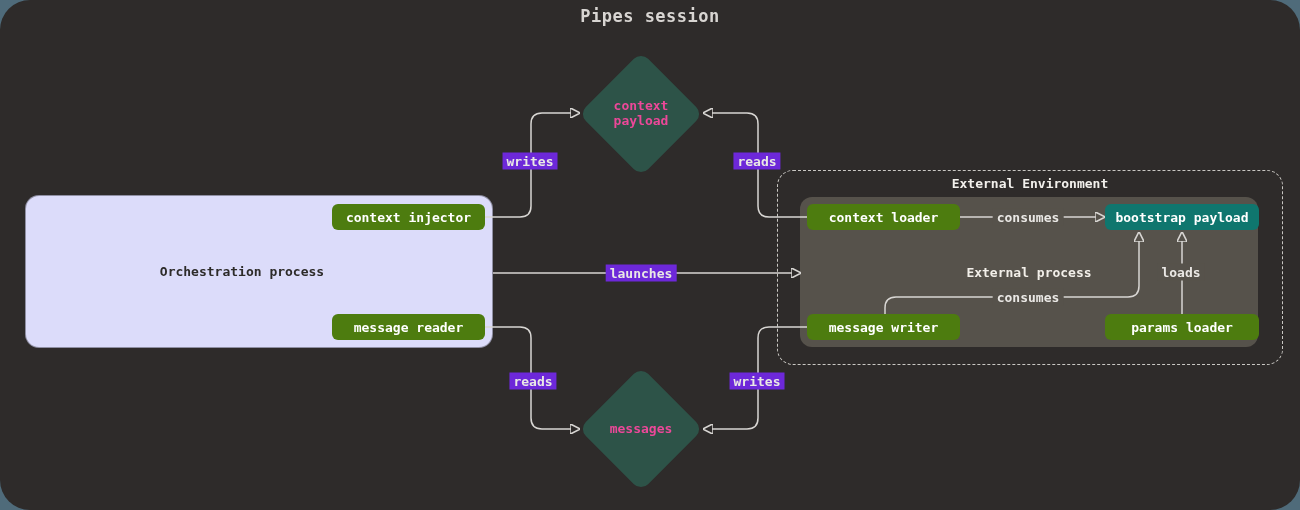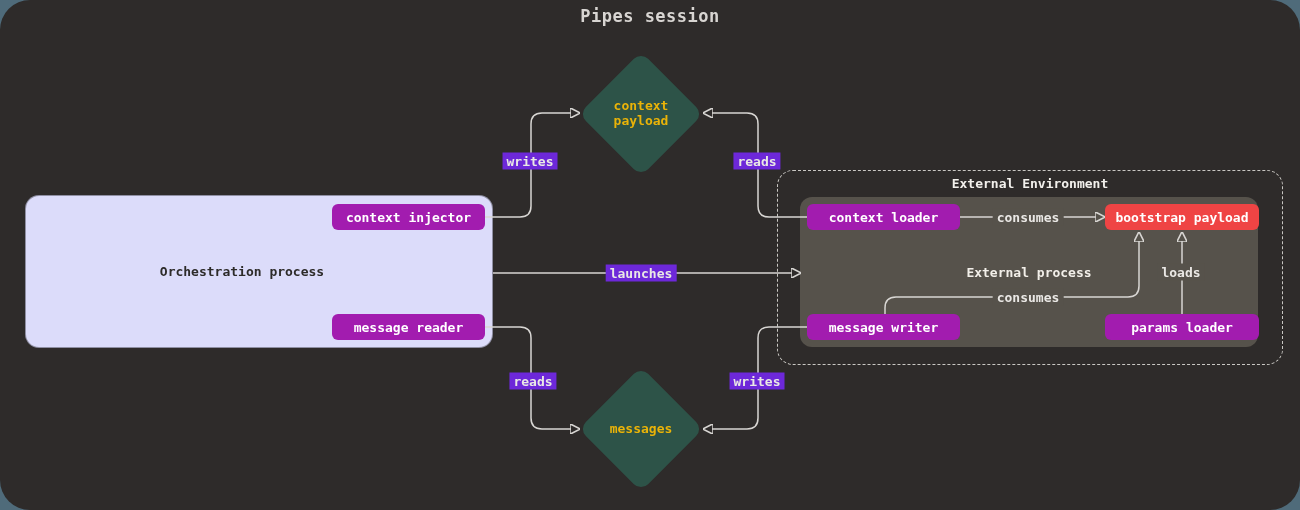--- a/index.html
+++ b/index.html
@@ -4,41 +4,41 @@
 <style>
   html,body{margin:0;padding:0;background:#4f6b7a;width:1300px;height:510px;
     font-family:"DejaVu Sans Mono","Liberation Mono",monospace;}
   #canvas{position:relative;width:1300px;height:510px;background:#2e2b2a;
     border-radius:30px;overflow:hidden;}
   .title{position:absolute;top:6px;left:0;width:100%;text-align:center;
     font-size:17px;font-weight:600;color:#d8d5d2;letter-spacing:.5px;}
   
   .diamond{position:absolute;width:88px;height:88px;background:#2d5348;
     border-radius:10px;transform:rotate(45deg);}
-  .diamond-label{position:absolute;width:110px;text-align:center;color:#eab308;
+  .diamond-label{position:absolute;width:110px;text-align:center;color:#ec4899;
     font-size:13px;font-weight:700;line-height:1.15;transform:translate(-50%,-50%);}
   
   .orch{position:absolute;left:25px;top:195px;width:468px;height:153px;
     background:#dcdcfa;border-radius:14px;border:1px solid rgba(0,0,0,.35);box-sizing:border-box;}
   .orch-label{position:absolute;left:8px;top:264px;width:468px;text-align:center;
     color:#2d2b29;font-size:13px;font-weight:700;}
   
   .extenv{position:absolute;left:777px;top:170px;width:506px;height:195px;
     border:1.5px dashed #c9c7c3;border-radius:16px;box-sizing:border-box;}
   .extenv-label{position:absolute;left:777px;top:176px;width:506px;text-align:center;
     color:#f2f0ec;font-size:13px;font-weight:700;}
   .extproc{position:absolute;left:800px;top:197px;width:458px;height:150px;
     background:#56524b;border-radius:12px;}
   .extproc-label{position:absolute;left:800px;top:265px;width:458px;text-align:center;
     color:#f2efe9;font-size:13px;font-weight:700;}
   
-  .chip{position:absolute;height:26px;border-radius:6px;background:#a21caf;
+  .chip{position:absolute;height:26px;border-radius:6px;background:#4d7c0f;
     color:#ffffff;font-size:13px;font-weight:700;display:flex;align-items:center;
     justify-content:center;box-sizing:border-box;cursor:pointer;}
-  .chip.green{background:#ef4444;cursor:default;}
+  .chip.green{background:#0f766e;cursor:default;}
   
   svg.wires{position:absolute;left:0;top:0;width:1300px;height:510px;pointer-events:none;}
   svg.wires path{fill:none;stroke:#d8d6d3;stroke-width:1.5;}
   
   .edge-label{position:absolute;transform:translate(-50%,-50%);background:#6d28d9;
     color:#eae8e5;font-size:13px;font-weight:600;padding:1px 4px;white-space:nowrap;}
   .edge-label.on-panel{background:#56524b;}
 </style>
 </head>
 <body>

